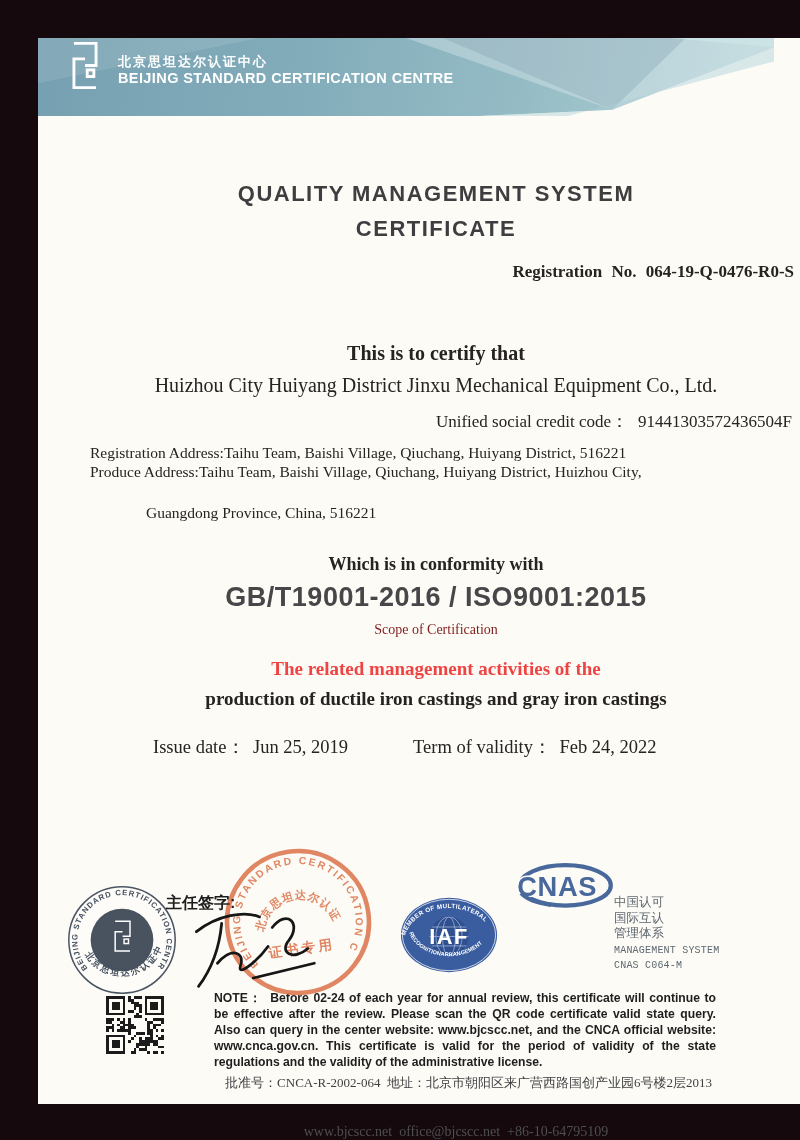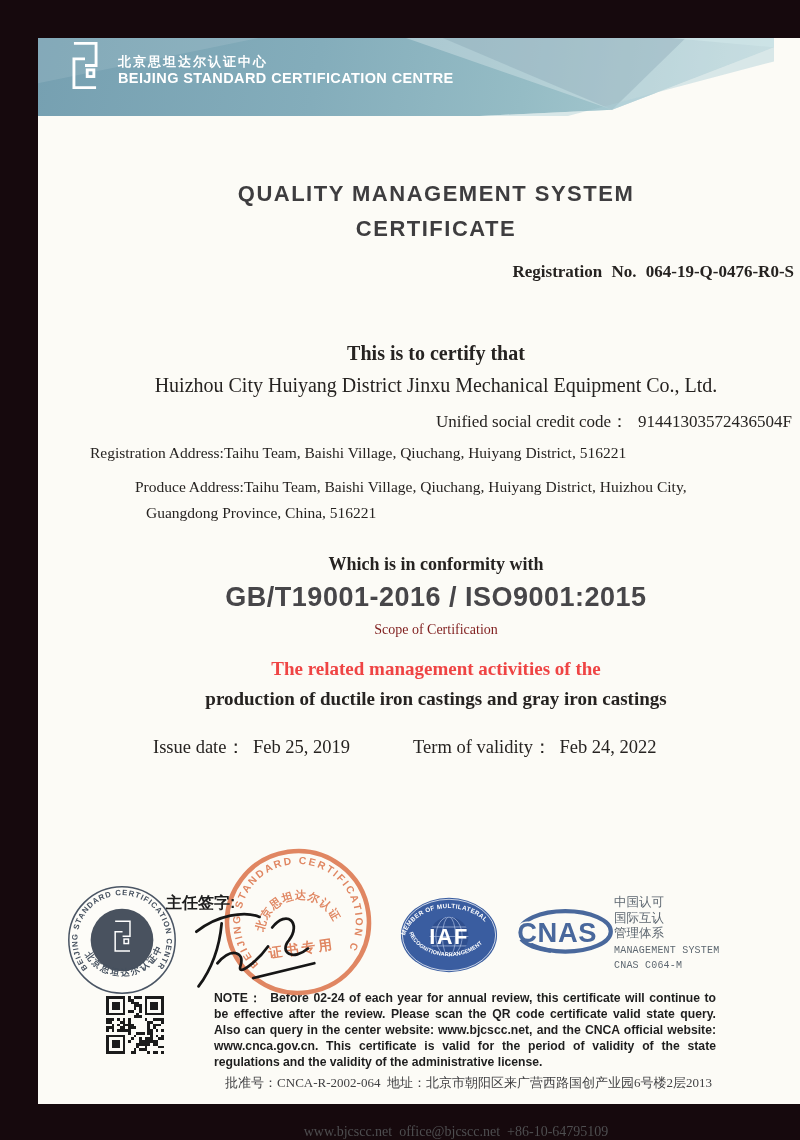--- a/index.html
+++ b/index.html
@@ -44,41 +44,41 @@
     top:138px;font-family:"Liberation Sans",sans-serif;font-weight:bold;
     font-size:22px;line-height:35px;color:#3e3d3f;letter-spacing:1.5px;
   }
   .regno{top:224px;right:40px;font-weight:bold;font-size:17px;color:#262321;word-spacing:5px;}
   .intro{top:304px;font-weight:bold;font-size:20px;color:#262321;}
   .company{top:336px;font-weight:normal;font-size:20px;color:#262321;}
   .credit{top:372px;right:42px;font-size:17px;color:#262321;}
   .credit .lbl{margin-right:10px;}
   .addr{left:52px;font-size:15.5px;color:#262321;}
   .addr1{top:406px;}
-  .addr2{top:440px;margin-left:45px;}
+  .addr2{top:425px;}
   .addr3{top:466px;left:108px;}
   .conf-intro{top:516px;font-weight:bold;font-size:18px;color:#262321;}
   .standard{top:544px;font-family:"Liberation Sans",sans-serif;font-weight:bold;
     font-size:27px;color:#474649;letter-spacing:.5px;}
   .scope-title{top:584px;font-weight:normal;font-size:14px;color:#7f1d1d;}
   .scope1{top:620px;font-weight:bold;font-size:19px;color:#ef4444;}
   .scope2{top:650px;font-weight:bold;font-size:19px;color:#262321;}
   .dates{top:696px;left:0;width:100%;font-size:18.5px;color:#262321;}
   .dates .pair{position:absolute;white-space:nowrap;}
   .issue{left:115px;}
   .validity{left:375px;}
   .dates .val{margin-left:8px;}
   
   .badge{left:27px;top:845px;width:114px;height:114px;}
   .sign-label{left:128px;top:855px;font-family:"Liberation Sans",sans-serif;
     font-weight:bold;font-size:16px;color:#1d1d1d;z-index:5;}
   .signature{left:138px;top:860px;z-index:4;}
   .stamp{left:184px;top:808px;z-index:3;opacity:.9;}
   .iaf{left:360px;top:856px;}
-  .cnas{left:474px;top:866px;}
+  .cnas{left:474px;top:820px;}
   .cnas-caption{left:576px;top:858px;font-family:Liberation Mono, monospace;
     color:#5d6770;font-size:12.5px;line-height:15.5px;}
   .cnas-caption .en{font-size:10px;letter-spacing:.2px;}
   
   .qr{left:68px;top:958px;width:58px;height:58px;}
   .note{
     left:176px;top:953px;width:502px;z-index:1;
     font-family:"Liberation Sans",sans-serif;font-weight:bold;
     font-size:12.2px;line-height:15.9px;color:#1e1e1e;text-align:justify;
   }
@@ -135,21 +135,21 @@
   <div class="abs addr addr3">Guangdong Province, China, 516221</div>
 
   <div class="abs ctr conf-intro">Which is in conformity with</div>
   <div class="abs ctr standard">GB/T19001-2016 / ISO9001:2015</div>
   <div class="abs ctr scope-title">Scope of Certification</div>
   <div class="abs ctr scope1">The related management activities of the</div>
   <div class="abs ctr scope2">production of ductile iron castings and gray iron castings</div>
 
   <div class="abs dates">
     <span class="pair issue">
-      <span>Issue date：</span><span class="val">Feb 25, 2019</span>
+      <span>Issue date：</span><span class="val">Jun 25, 2019</span>
     </span>
     <span class="pair validity">
       <span>Term of validity：</span><span class="val">Feb 24, 2022</span>
     </span>
   </div>
 
   <div class="abs badge">
     <svg width="114" height="114" viewBox="0 0 120 120">
       <defs>
         <path id="badge-top" d="M24,90 A47,47 0 1 1 96,90"></path>

